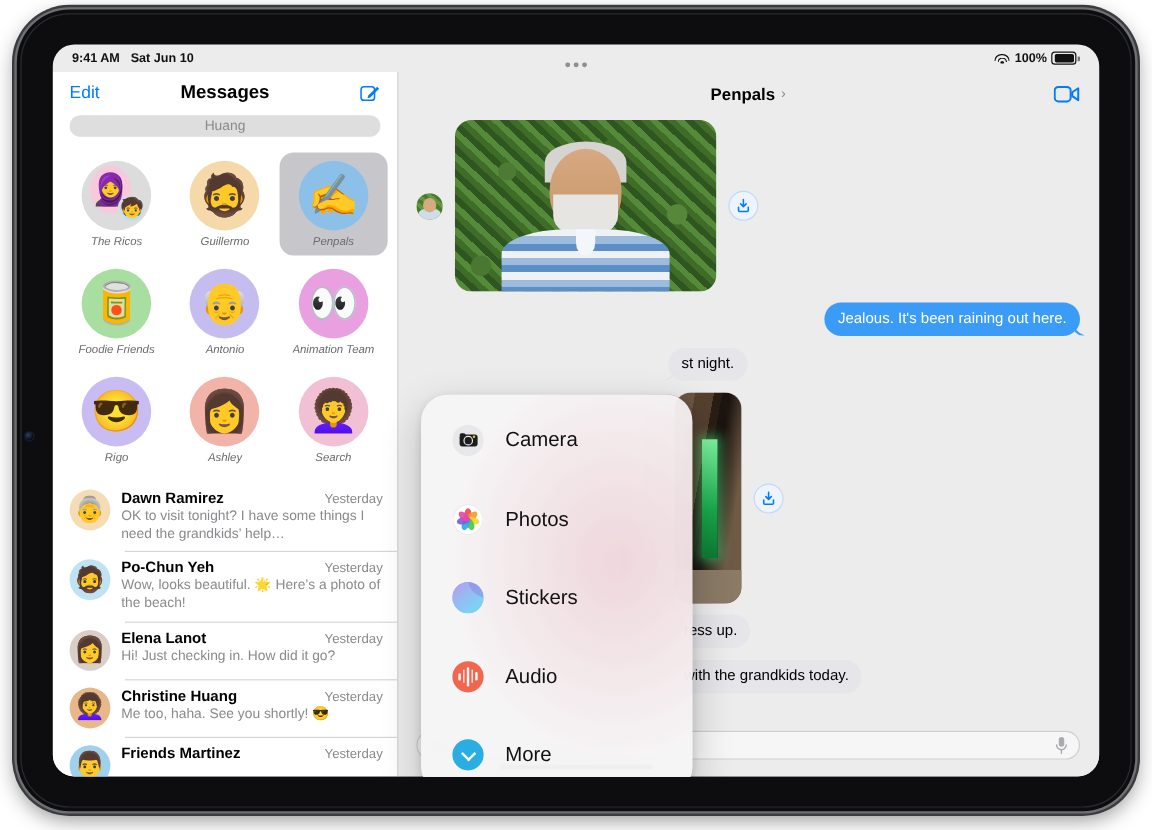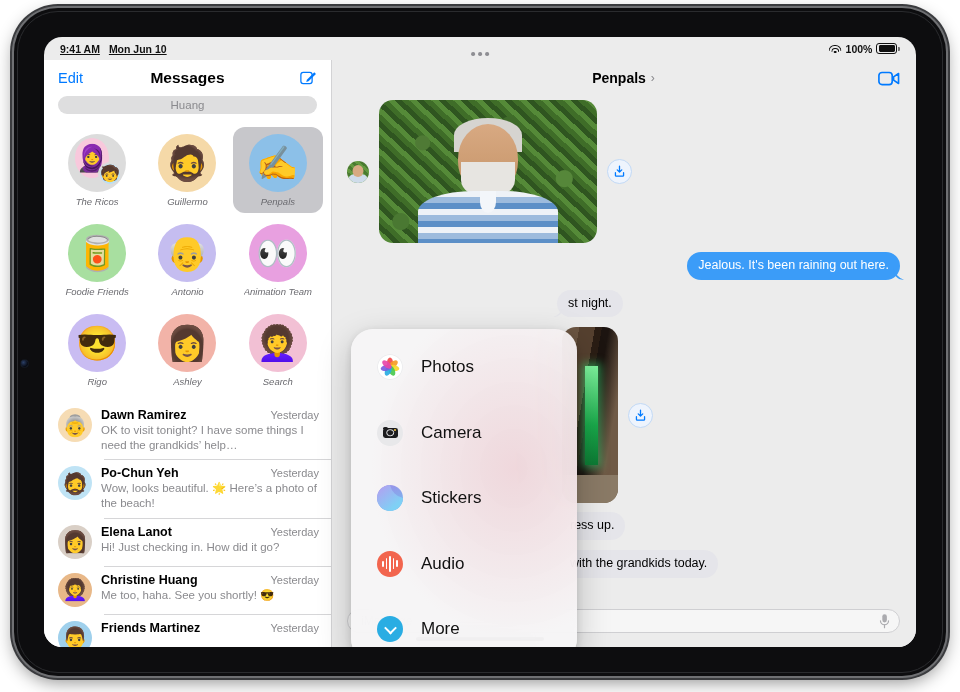--- a/index.html
+++ b/index.html
@@ -37,21 +37,21 @@
     border-radius: 18px;
     overflow: hidden;
   }
 
   
   #statusbar {
     position: absolute; left: 0; top: 0; width: 100%; height: 23px;
     display: flex; align-items: center; justify-content: space-between;
     padding: 0 16px; font-size: 10.5px; font-weight: bold; color: #111;
   }
-  #statusbar .left { display: flex; gap: 9px; align-items: flex-end; text-decoration: underline; }
+  #statusbar .left { display: flex; gap: 9px; align-items: flex-end; }
   #statusbar .right { display: flex; gap: 4px; align-items: center; }
   .wifi-icon { display:inline-block; width:13px; height:10px; position:relative; }
   .wifi-icon i {
     position:absolute; left:50%; border:1.6px solid #111; border-bottom:none;
     border-radius:50% 50% 0 0 / 100% 100% 0 0; transform:translateX(-50%);
   }
   .wifi-icon i:nth-child(1){ width:13px; height:6.5px; top:1px; }
   .wifi-icon i:nth-child(2){ width:7.5px; height:4px;  top:4px; }
   .wifi-icon i:nth-child(3){ width:2.6px; height:2.6px; top:7px; background:#111; border-radius:50%; border:none;}
   .battery { display:inline-flex; align-items:center; }
@@ -313,21 +313,21 @@
 <body>
 
 <div id="device">
   <div class="bezel-dot"></div>
 
   <div id="screen">
 
     <div id="statusbar">
       <div class="left">
         <span>9:41 AM</span>
-        <span>Mon Jun 10</span>
+        <span>Sat Jun 10</span>
       </div>
       <div class="right">
         <span class="wifi-icon">
             <i></i>
             <i></i>
             <i></i>
           </span>
         <span>100%</span>
         <span class="battery">
           <span class="body">
@@ -529,39 +529,39 @@
             <rect x="3.6" y="1" width="5" height="9" rx="2.5" fill="#7a7a80"></rect>
             <path d="M1.6 8.2 a4.4 4.4 0 0 0 8.8 0" fill="none" stroke="#7a7a80" stroke-width="1.3" stroke-linecap="round"></path>
             <path d="M6 12.8 v3" stroke="#7a7a80" stroke-width="1.3" stroke-linecap="round"></path>
           </svg>
         </div>
       </div>
     </div>
 
     <div id="attach-menu">
         <div class="menu-item">
+          <span class="mi-icon ic-camera">
+            <span class="hump"></span>
+            <span class="body"></span>
+          </span>
+          <span class="mlabel">Camera</span>
+        </div>
+        <div class="menu-item">
           <span class="mi-icon ic-photos">
             <span class="petal" style="background:#f24b4b;transform:translate(-50%,-50%) rotate(0deg) translateY(-4px)"></span>
             <span class="petal" style="background:#f59b28;transform:translate(-50%,-50%) rotate(51.42857142857143deg) translateY(-4px)"></span>
             <span class="petal" style="background:#f5d72b;transform:translate(-50%,-50%) rotate(102.85714285714286deg) translateY(-4px)"></span>
             <span class="petal" style="background:#49c94f;transform:translate(-50%,-50%) rotate(154.28571428571428deg) translateY(-4px)"></span>
             <span class="petal" style="background:#2aade3;transform:translate(-50%,-50%) rotate(205.71428571428572deg) translateY(-4px)"></span>
             <span class="petal" style="background:#7b5ce0;transform:translate(-50%,-50%) rotate(257.14285714285717deg) translateY(-4px)"></span>
             <span class="petal" style="background:#e846a8;transform:translate(-50%,-50%) rotate(308.57142857142856deg) translateY(-4px)"></span>
           </span>
           <span class="mlabel">Photos</span>
         </div>
         <div class="menu-item">
-          <span class="mi-icon ic-camera">
-            <span class="hump"></span>
-            <span class="body"></span>
-          </span>
-          <span class="mlabel">Camera</span>
-        </div>
-        <div class="menu-item">
           <span class="mi-icon ic-stickers">
             <span class="sh2"></span>
             <span class="sh"></span>
           </span>
           <span class="mlabel">Stickers</span>
         </div>
         <div class="menu-item">
           <span class="mi-icon ic-audio">
             <span class="bar" style="height:6px"></span>
             <span class="bar" style="height:11px"></span>

